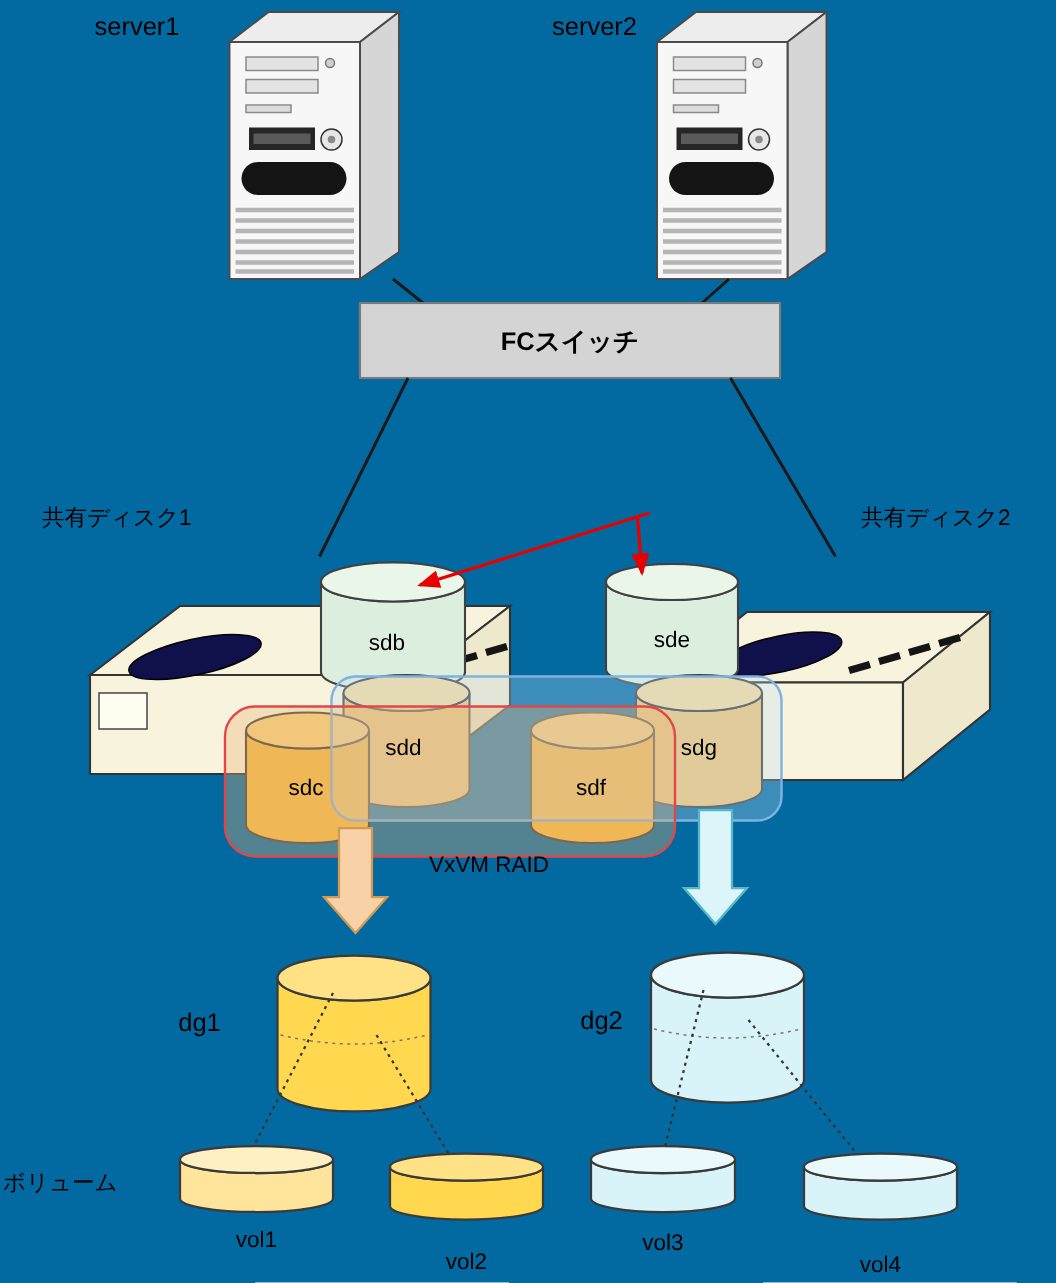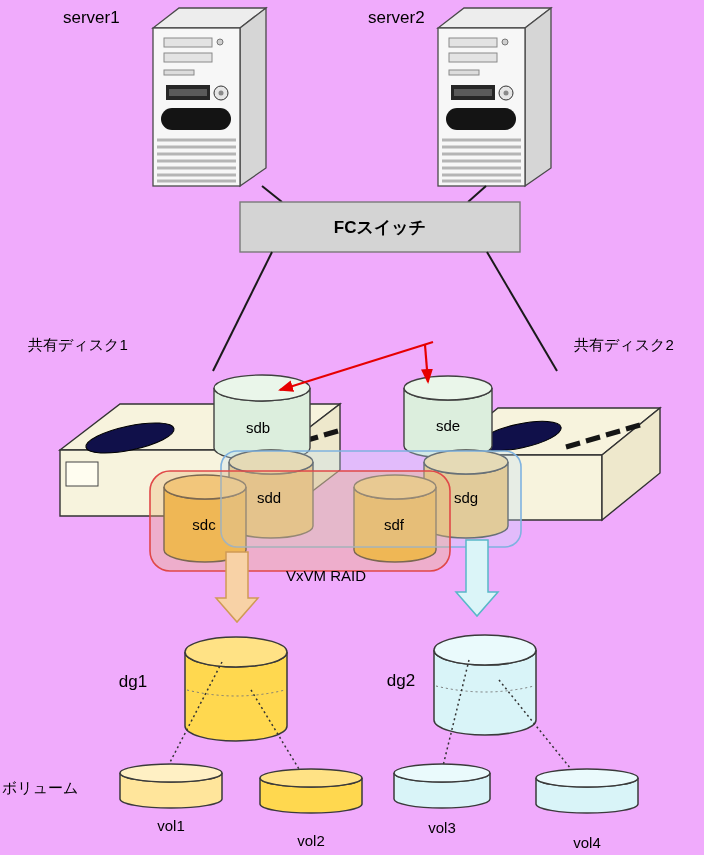--- a/index.html
+++ b/index.html
@@ -1,16 +1,16 @@
 <!DOCTYPE html>
 <html><head>
 <meta charset="utf-8">
 <style>
   html,body{margin:0;padding:0;background:#fff;}
-  .canvas{position:relative;width:704px;height:855px;background:#f0abfc;overflow:hidden;}
+  .canvas{position:relative;width:704px;height:855px;background:#0369a1;overflow:hidden;}
   svg{display:block;}
   text{fill:#000;font-family:"Liberation Sans","DejaVu Sans",sans-serif;}
   .t15{font-size:15px;}
   .t16{font-size:17px;}
   .t17{font-size:17px;font-weight:bold;}
   .mid{text-anchor:middle;}
   .cylg{fill:#dceedd;stroke:#404040;stroke-width:1.4;}
   .cylgt{fill:#eaf6ea;stroke:#404040;stroke-width:1.4;}
   .cylo{fill:#f2b845;stroke:#404040;stroke-width:1.4;}
   .cylot{fill:#f6cf80;stroke:#404040;stroke-width:1.4;}

